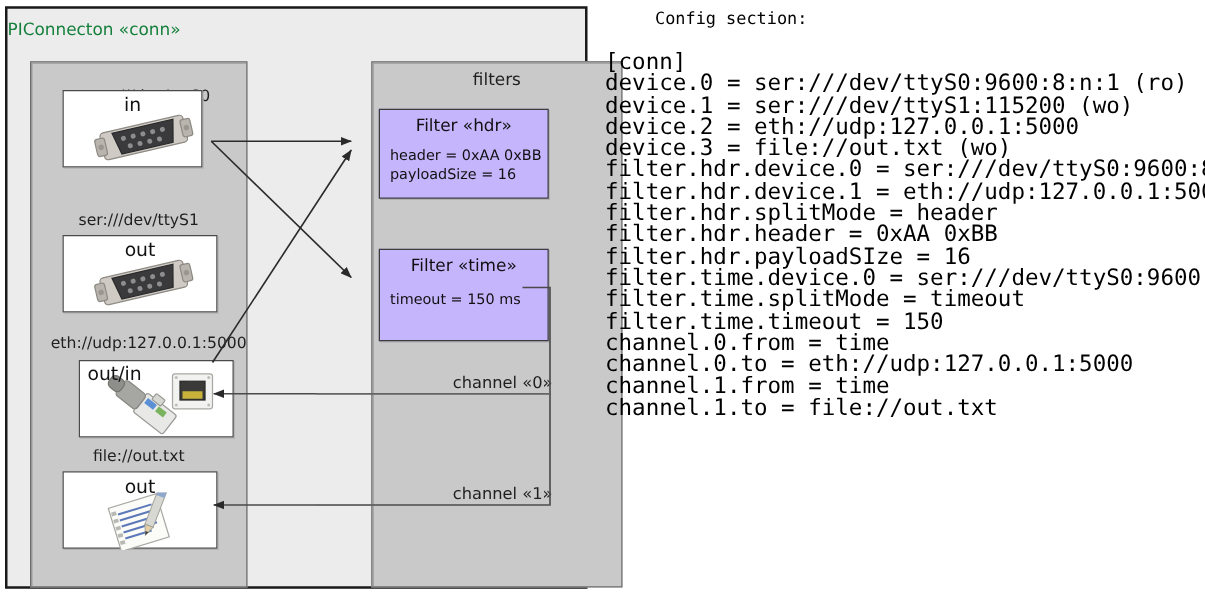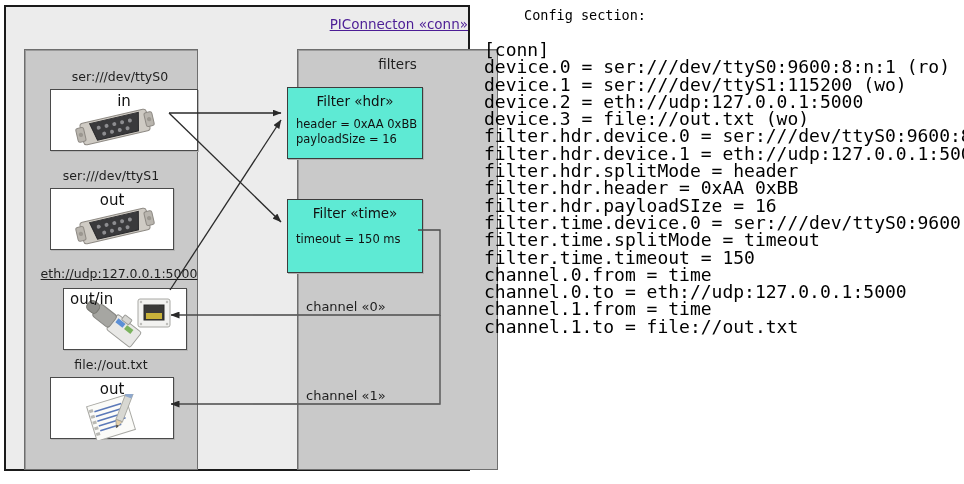--- a/index.html
+++ b/index.html
@@ -26,24 +26,23 @@
     position: absolute;
     left: 4px; top: 5px;
     width: 466px; height: 466px;
     background: #ececec;
     border: 2px solid #1a1a1a;
   }
   .outer-title {
     position: absolute;
     left: 0; top: 9px;
     width: 100%;
-    text-align: right;
+    text-align: left;
     font-size: 13.5px;
-    color: #4c1d95;
-    text-decoration: underline;
+    color: #15803d;
   }
 
   
   .panel {
     position: absolute;
     background: #c9c9c9;
     border: 1px solid #6e6e6e;
     box-shadow: 1px 1px 0 #9a9a9a inset;
   }
   #panel-devices { left: 18px;  top: 42px; width: 174px; height: 421px; }
@@ -82,45 +81,46 @@
     z-index: 3;
   }
   .dev-io.left-io {
     text-align: left;
     left: 6px;
     width: auto;
     top: 1px;
   }
 
   
-  #dev-box-ttys0 { left: 44px; top: 82px;  width: 148px; height: 62px; }
+  #dev-box-ttys0 { left: 44px; top: 65px;  width: 112px; height: 62px; }
   #dev-box-ttys1 { left: 44px; top: 181px; width: 124px; height: 62px; }
   #dev-box-eth   { left: 44px; top: 281px; width: 124px; height: 62px; margin-left: 13px; }
   #dev-box-file  { left: 44px; top: 370px; width: 124px; height: 62px; }
 
   #dev-label-ttys0 { left: 18px; top: 62px;  width: 192px; }
   #dev-label-ttys1 { left: 18px; top: 161px; width: 174px; }
-  #dev-label-eth   { left: 18px; top: 259px; width: 190px; text-decoration: underline; }
+  #dev-label-eth   { left: 18px; top: 259px; width: 190px; }
   #dev-label-file  { left: 18px; top: 350px; width: 174px; }
 
   
   .icon-wrap {
     position: absolute;
     pointer-events: none;
   }
   .serial-icon { left: 22px; top: 16px; }
   .eth-icon    { left: 14px; top: 8px; }
   .file-icon   { left: 34px; top: 16px; }
 
   
   .filter-box {
     position: absolute;
-    background: #5eead4;
+    background: #c4b5fd;
     border: 1px solid #3c3c3c;
     box-shadow: 1px 1px 0 #b0b0b0;
+    margin-left: 16px;
   }
   #filter-hdr  { left: 281px; top: 80px;  width: 136px; height: 72px; }
   #filter-time { left: 281px; top: 192px; width: 136px; height: 74px; text-decoration: underline; }
   .filter-title {
     position: absolute;
     left: 0; top: 5px;
     width: 100%;
     text-align: center;
     font-size: 13.5px;
     color: #111;
@@ -132,20 +132,21 @@
     line-height: 15px;
     color: #111;
   }
   #filter-time .filter-props { top: 32px; }
 
   
   .channel-label {
     position: absolute;
     font-size: 13px;
     color: #1f1f1f;
+    text-align: right;
     white-space: nowrap;
   }
   #channel-label-0 { left: 300px; top: 292px; width: 136px; }
   #channel-label-1 { left: 300px; top: 381px; width: 136px; }
 
   
   #arrows-svg {
     position: absolute;
     left: 0; top: 0;
     width: 476px; height: 484px;

